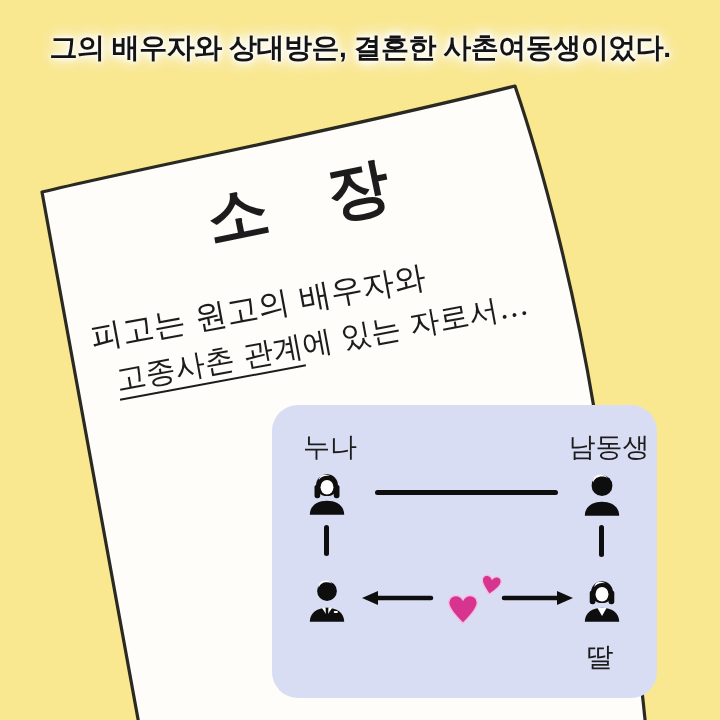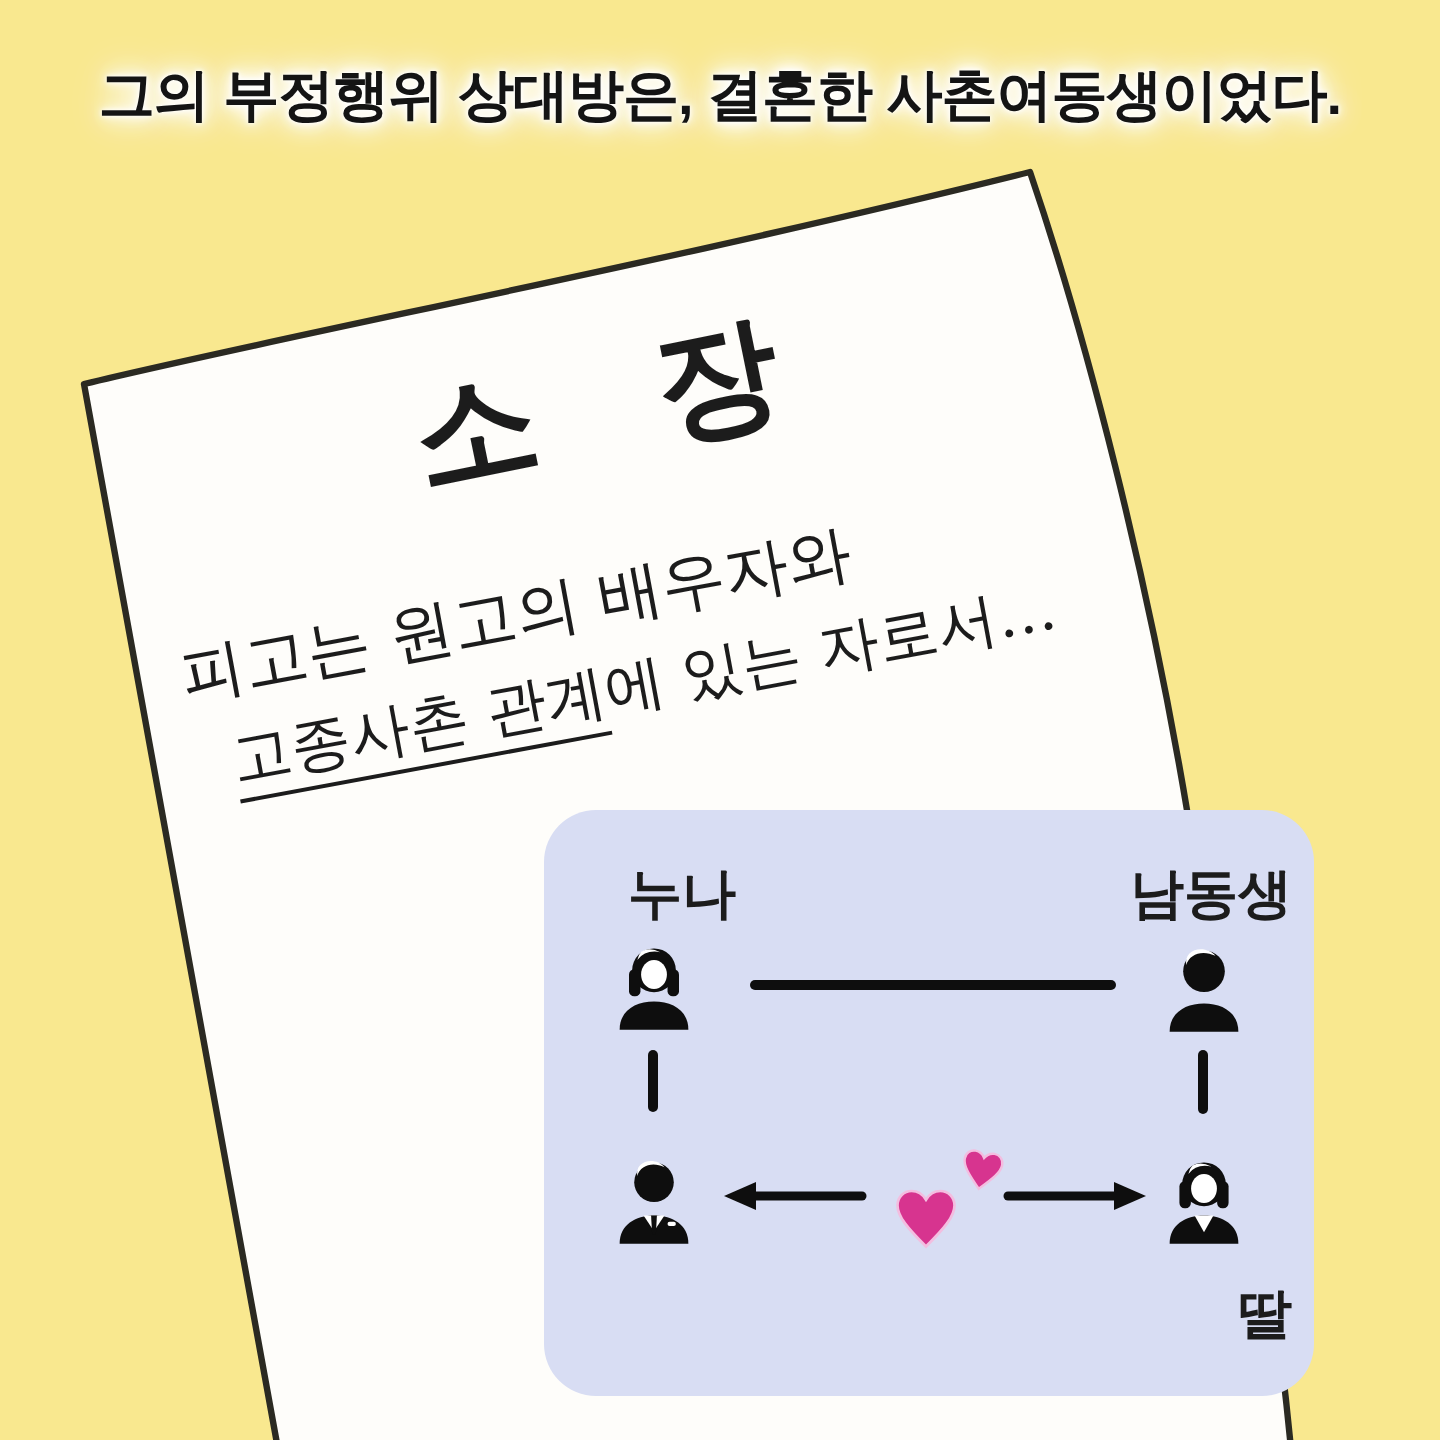--- a/index.html
+++ b/index.html
@@ -38,25 +38,25 @@
   }
   .paper-line1{left:58px;top:286px;width:400px;font-size:32px;}
   .paper-line2{left:98px;top:322px;width:448px;font-size:30px;}
   .underlined{border-bottom:2.5px solid var(--c-ink,#1c1c1c);padding-bottom:2px;}
   
   .diagram{
     position:absolute;left:272px;top:405px;width:385px;height:293px;
     background:var(--c-box-bg,#d8ddf3);border-radius:26px;
   }
   .dg-label{
-    position:absolute;text-align:right;
-    font-size:27px;font-weight:700;color:var(--c-ink,#1c1c1c);
+    position:absolute;text-align:center;
+    font-size:27px;font-weight:400;color:var(--c-ink,#1c1c1c);
   }
   .lbl-sister{left:20px;top:24px;width:76px;}
-  .lbl-brother{left:264px;top:24px;width:110px;}
+  .lbl-brother{left:282px;top:24px;width:110px;}
   .lbl-son{left:16px;top:234px;width:86px;}
   .lbl-daughter{left:282px;top:234px;width:92px;}
   .dg-icon{position:absolute;width:50px;height:50px;}
   .icon-tl{left:30px;top:64px;}
   .icon-tr{left:305px;top:65px;}
   .icon-bl{left:30px;top:171px;}
   .icon-br{left:305px;top:171px;}
   .connector{
     position:absolute;left:103px;top:85px;width:183px;height:5px;
     background:var(--c-icon,#111);border-radius:3px;
@@ -71,21 +71,21 @@
   .ic-dark{fill:var(--c-icon,#0e0e0e);}
   .ic-light{fill:#ffffff;}
   .arrow-stroke{stroke:var(--c-icon,#111);stroke-width:4.5;stroke-linecap:round;}
   .heart{fill:var(--c-heart-fill,#d7348f);stroke:var(--c-heart-stroke,#f3bee0);}
 </style>
 </head>
 <body>
 
 <div class="canvas">
 
-  <div class="headline">그의 부정행위 상대방은, 결혼한 사촌여동생이었다.</div>
+  <div class="headline">그의 배우자와 상대방은, 결혼한 사촌여동생이었다.</div>
 
   <svg class="paper-svg" width="720" height="720" viewBox="0 0 720 720">
     <path class="paper-shape" d="M42,192
              C150,166 330,132 515,86
              C543,168 574,288 594,408
              C615,515 636,620 646,730
              L140,730
              L42,192 Z"></path>
   </svg>
 

